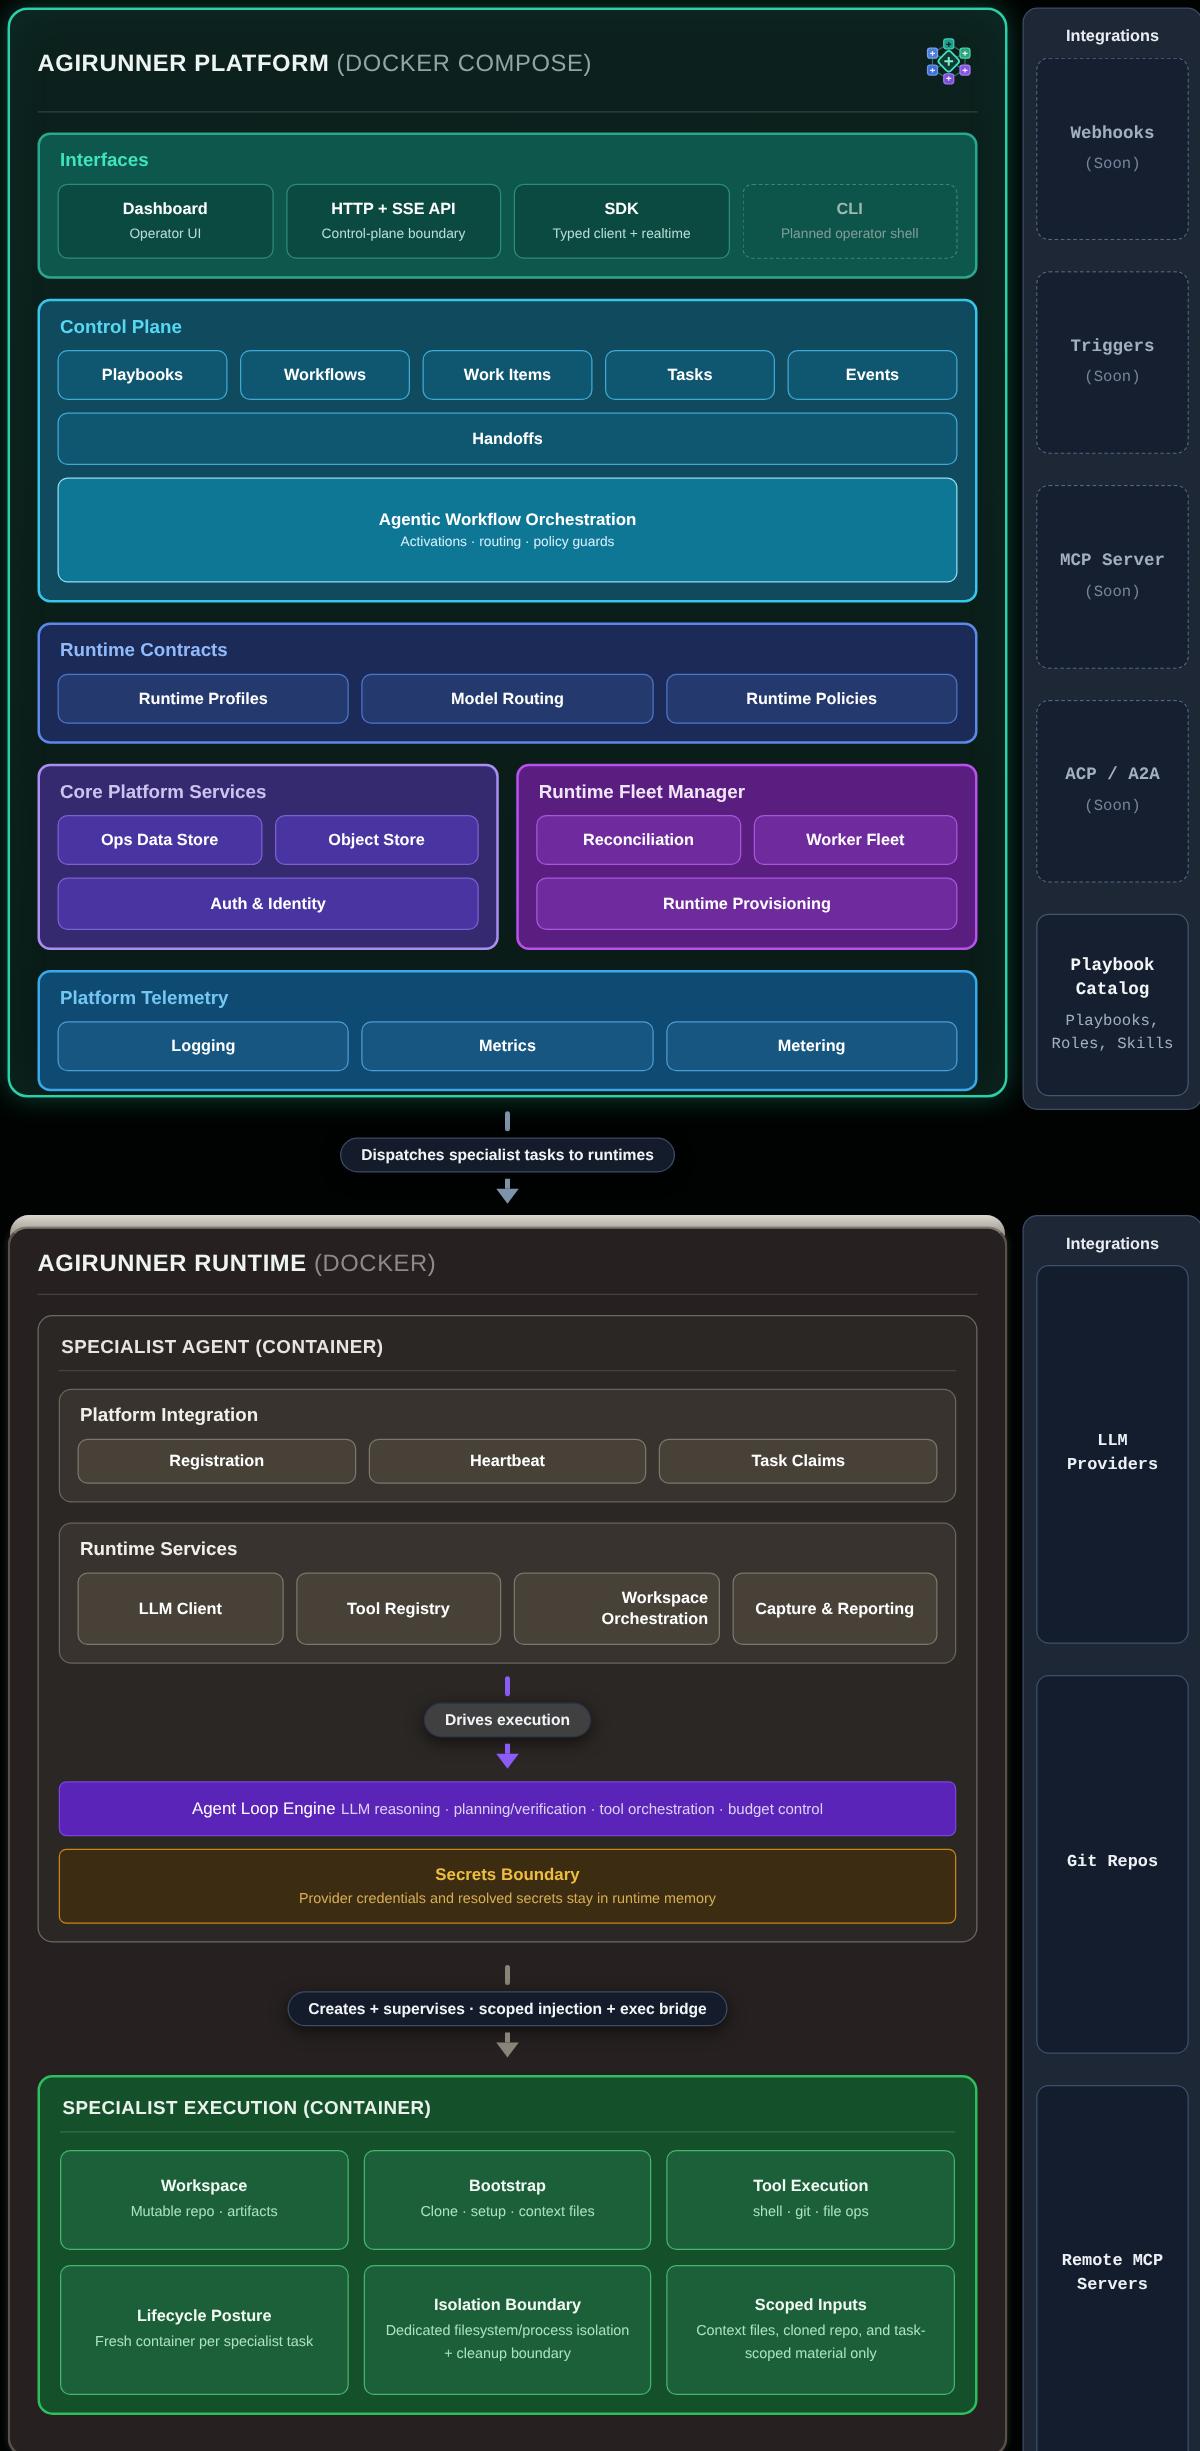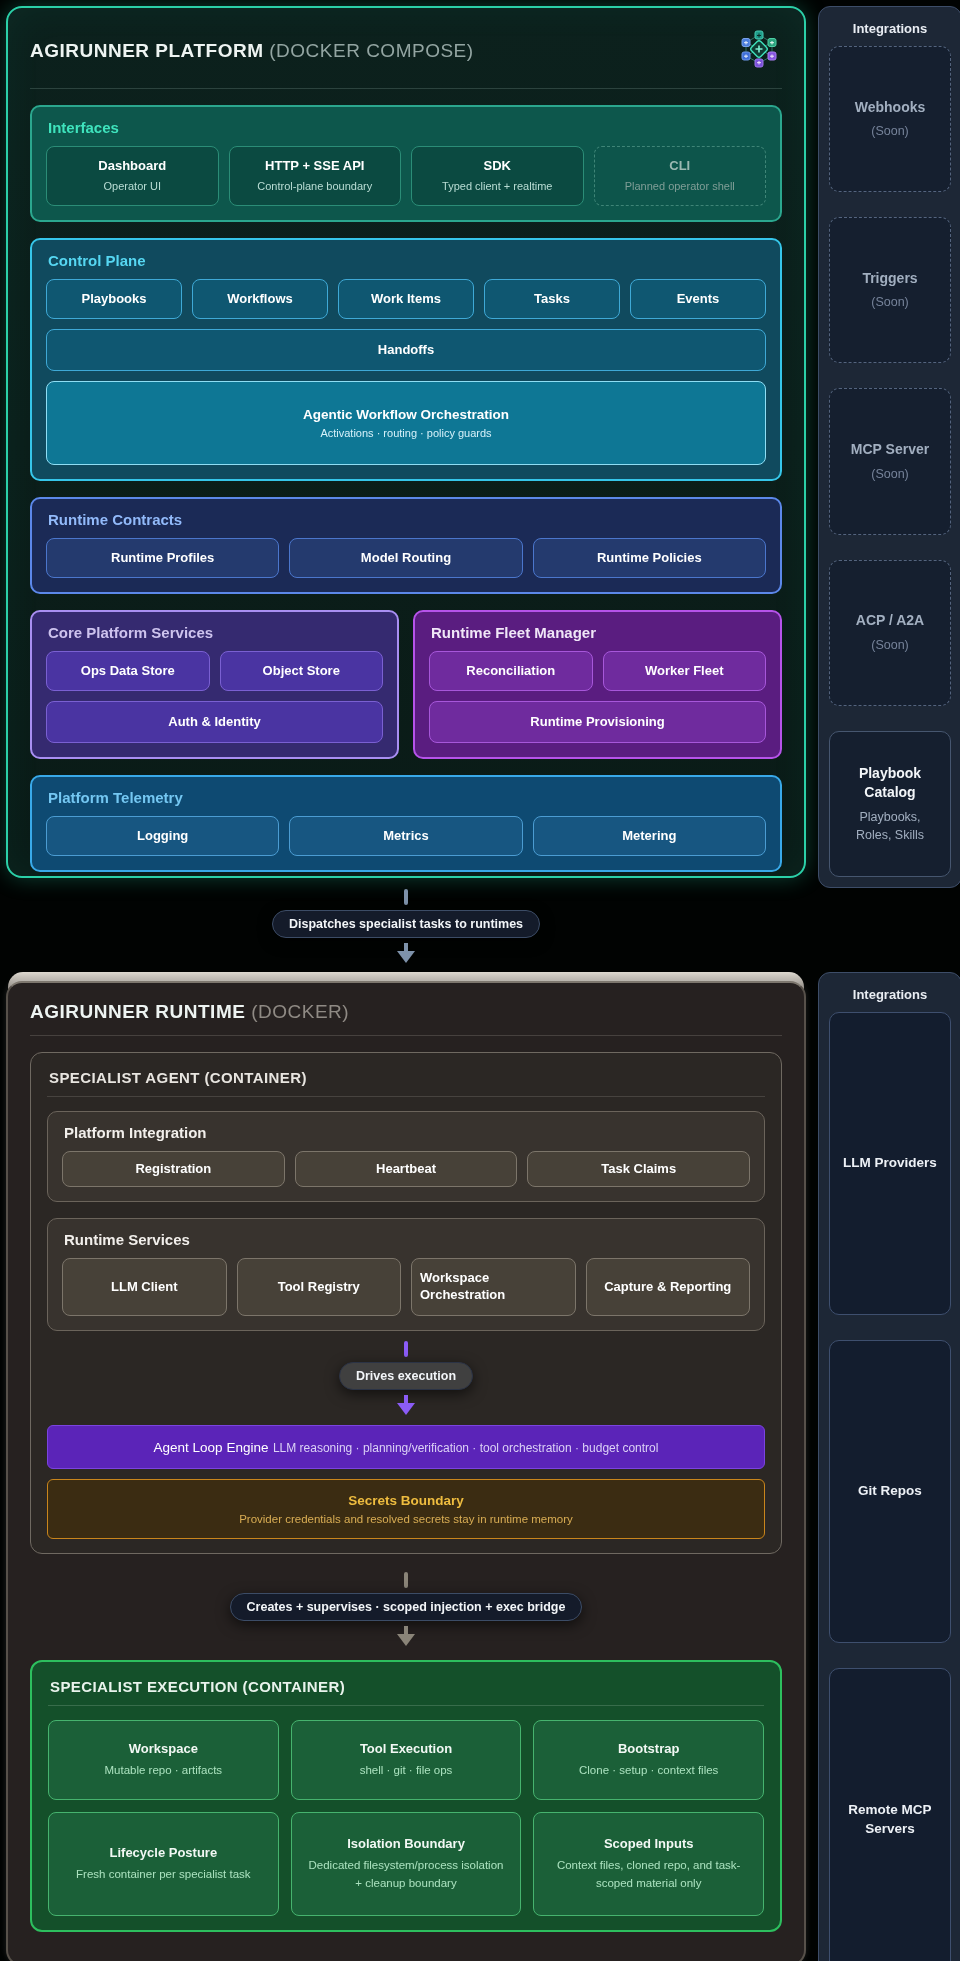--- a/index.html
+++ b/index.html
@@ -14,21 +14,21 @@
   .panel-title .sub{font-weight:400;color:#93a5a2;}
   .head-rule{border:none;border-top:1px solid rgba(140,170,162,.25);margin:12px 0 16px;}
 
   
   .platform{height:872px;border:2px solid #2bd0a8;background:linear-gradient(#0c211d,#0a1b17);
             box-shadow:0 0 22px rgba(42,208,168,.30), inset 0 0 40px rgba(42,208,168,.05);}
   .sec{box-sizing:border-box;border-radius:10px;border:2px solid var(--bd);background:var(--bg);
        padding:12px 14px 14px;margin-bottom:16px;}
   .sec-title{font-size:15px;font-weight:bold;color:var(--ttl);margin:0 2px 10px;}
   .chip-row{display:flex;gap:10px;}
-  .chip{flex:1;display:flex;flex-direction:column;align-items:center;justify-content:center;text-align:left;
+  .chip{flex:1;display:flex;flex-direction:column;align-items:center;justify-content:center;text-align:right;
         box-sizing:border-box;min-height:40px;padding:6px 8px;border-radius:8px;
         background:var(--chipbg);border:1px solid var(--chipbd);}
   .chip .t{color:#fff;font-weight:bold;font-size:13px;line-height:1.3;}
   .chip .s{color:var(--chipsub,#cde);font-weight:400;font-size:11px;margin-top:4px;line-height:1.4;}
   .chip.wide{margin-top:10px;min-height:42px;}
   .card-h{min-height:60px;}
 
   .sec-interfaces{--bg:#0d574c;--bd:#2ba78e;--ttl:#3fe3bd;--chipbg:#0b4a41;--chipbd:#2b8d77;--chipsub:#b9ddd4;}
   .chip.planned{background:#0d554b;border:1.5px dashed #3f8577;}
   .chip.planned .t{color:#9cb9b2;}
@@ -105,21 +105,21 @@
   .exec-card.tall{min-height:104px;}
   .exec-card .t{color:#f2f8f4;font-weight:bold;font-size:13px;}
   .exec-card .s{color:#abe2bf;font-size:11.5px;margin-top:6px;line-height:1.5;}
 
   
   .sidebar{position:absolute;left:818px;width:144px;box-sizing:border-box;background:#1d2736;
            border:1.5px solid #3d4d68;border-radius:12px;padding:10px;display:flex;flex-direction:column;}
   .sb1{top:6px;height:882px;}
   .sb2{top:972px;height:1010px;}
   .sb-title{color:#e9edf3;font-weight:bold;font-size:13px;text-align:center;margin:4px 0 10px;}
-  .sb-list{display:flex;flex-direction:column;gap:25px;flex:1;}
+  .sb-list{display:flex;flex-direction:column;gap:25px;flex:1;font-family:Liberation Mono, monospace;}
   .sb-card{flex:1;box-sizing:border-box;background:#151f2f;border:1.5px dashed #54647e;border-radius:10px;
            display:flex;flex-direction:column;align-items:center;justify-content:center;text-align:center;
            padding:10px;}
   .sb-card .t{color:#a2afc0;font-weight:bold;font-size:14px;line-height:1.4;}
   .sb-card .s{color:#76839a;font-size:12.5px;margin-top:6px;line-height:1.4;}
   .sb-card.active{border-style:solid;border-color:#46566f;}
   .sb-card.active .t{color:#f3f6f9;}
   .sb-card.active .s{color:#a2afc0;}
   .sb2 .sb-card{border-style:solid;border-color:#3e4f6e;background:#131d2e;}
   .sb2 .sb-card .t{color:#edf1f6;font-size:13.5px;}
@@ -360,26 +360,26 @@
 
         <div class="exec-box">
           <div class="box-title">SPECIALIST EXECUTION (CONTAINER)</div>
           <hr class="inner-rule">
           <div class="exec-grid" style="margin-bottom:12px;">
             <div class="exec-card">
               <span class="t">Workspace</span>
               <span class="s">Mutable repo · artifacts</span>
             </div>
             <div class="exec-card">
+              <span class="t">Bootstrap</span>
+              <span class="s">Clone · setup · context files</span>
+            </div>
+            <div class="exec-card">
               <span class="t">Tool Execution</span>
               <span class="s">shell · git · file ops</span>
-            </div>
-            <div class="exec-card">
-              <span class="t">Bootstrap</span>
-              <span class="s">Clone · setup · context files</span>
             </div>
           </div>
           <div class="exec-grid">
             <div class="exec-card tall">
               <span class="t">Lifecycle Posture</span>
               <span class="s">Fresh container per specialist task</span>
             </div>
             <div class="exec-card tall">
               <span class="t">Isolation Boundary</span>
               <span class="s">Dedicated filesystem/process isolation + cleanup boundary</span>

